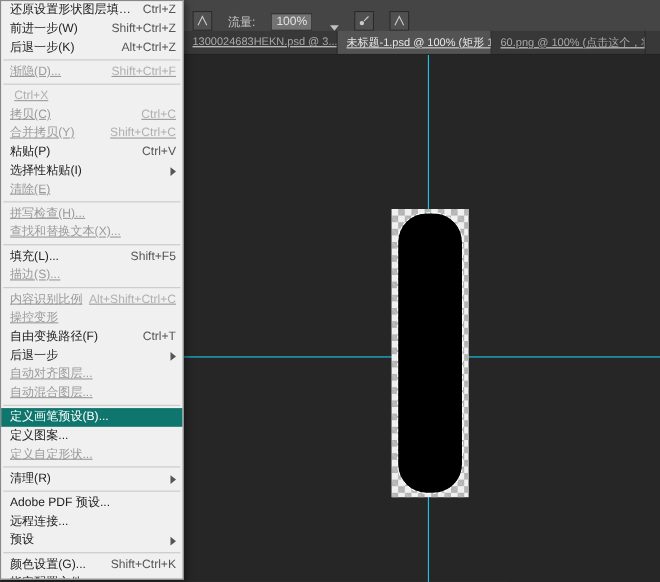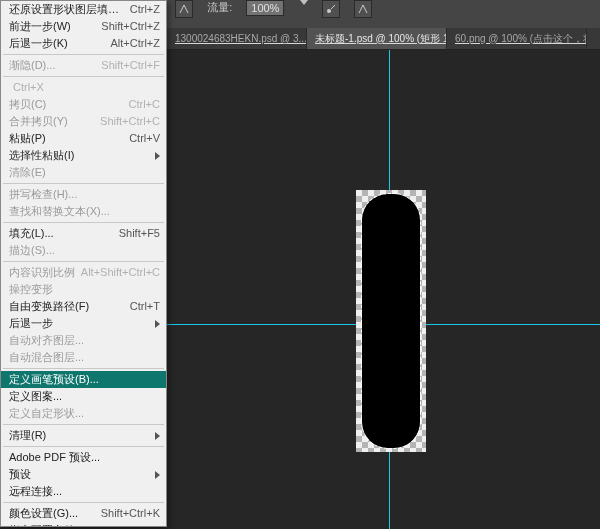--- a/index.html
+++ b/index.html
@@ -12,21 +12,21 @@
     overflow: hidden;
     position: relative;
     color: #d8d8d8;
   }
   .toolbar {
     position: absolute;
     top: 0; left: 0; right: 0;
     height: 28px;
     background: #454545;
     display: flex;
-    align-items: flex-start;
+    align-items: flex-end;
     padding: 0 6px;
     gap: 14px;
   }
   .toolbar .lbl { color: #c8c8c8; font-size: 11px; }
   .toolbar .val-box {
     background: #737373;
     border: 1px solid #2a2a2a;
     padding: 1px 4px;
     min-width: 38px;
     text-align: right;
@@ -112,21 +112,21 @@
     overflow:hidden;
   }
   .menu .item {
     display:flex;
     align-items:center;
     padding:2px 6px 2px 8px;
     line-height:15px;
     height:17px;
     white-space:nowrap;
   }
-  .menu .item.disabled { color:#9a9a9a; }
+  .menu .item.disabled { color:#9a9a9a;text-decoration:underline; }
   .menu .item.highlight { background:#0f766e; color:#fff; }
   .menu .label { flex:1; overflow:hidden; text-overflow:ellipsis;}
   .menu .shortcut { color:#555; padding-left:4px; }
   .menu .item.disabled .shortcut { color:#b0b0b0; }
   .menu .sub { width:0;height:0;border-top:4px solid transparent;border-bottom:4px solid transparent;border-left:5px solid #555;margin-left:4px;}
   .menu .sep { height:1px; background:#c8c8c8; margin:2px 2px;}
 </style>
 </head>
 <body>
 
@@ -272,25 +272,25 @@
   <div class="sep"></div>
   <div class="item">
       <span class="label">清理(R)</span>
       <span class="sub"></span>
     </div>
   <div class="sep"></div>
   <div class="item">
       <span class="label">Adobe PDF 预设...</span>
     </div>
   <div class="item">
+      <span class="label">远程连接...</span>
+    </div>
+  <div class="item">
       <span class="label">预设</span>
       <span class="sub"></span>
-    </div>
-  <div class="item">
-      <span class="label">远程连接...</span>
     </div>
   <div class="sep"></div>
   <div class="item">
       <span class="label">颜色设置(G)...</span>
       <span class="shortcut">Shift+Ctrl+K</span>
     </div>
   <div class="item">
       <span class="label">指定配置文件...</span>
     </div>
 

